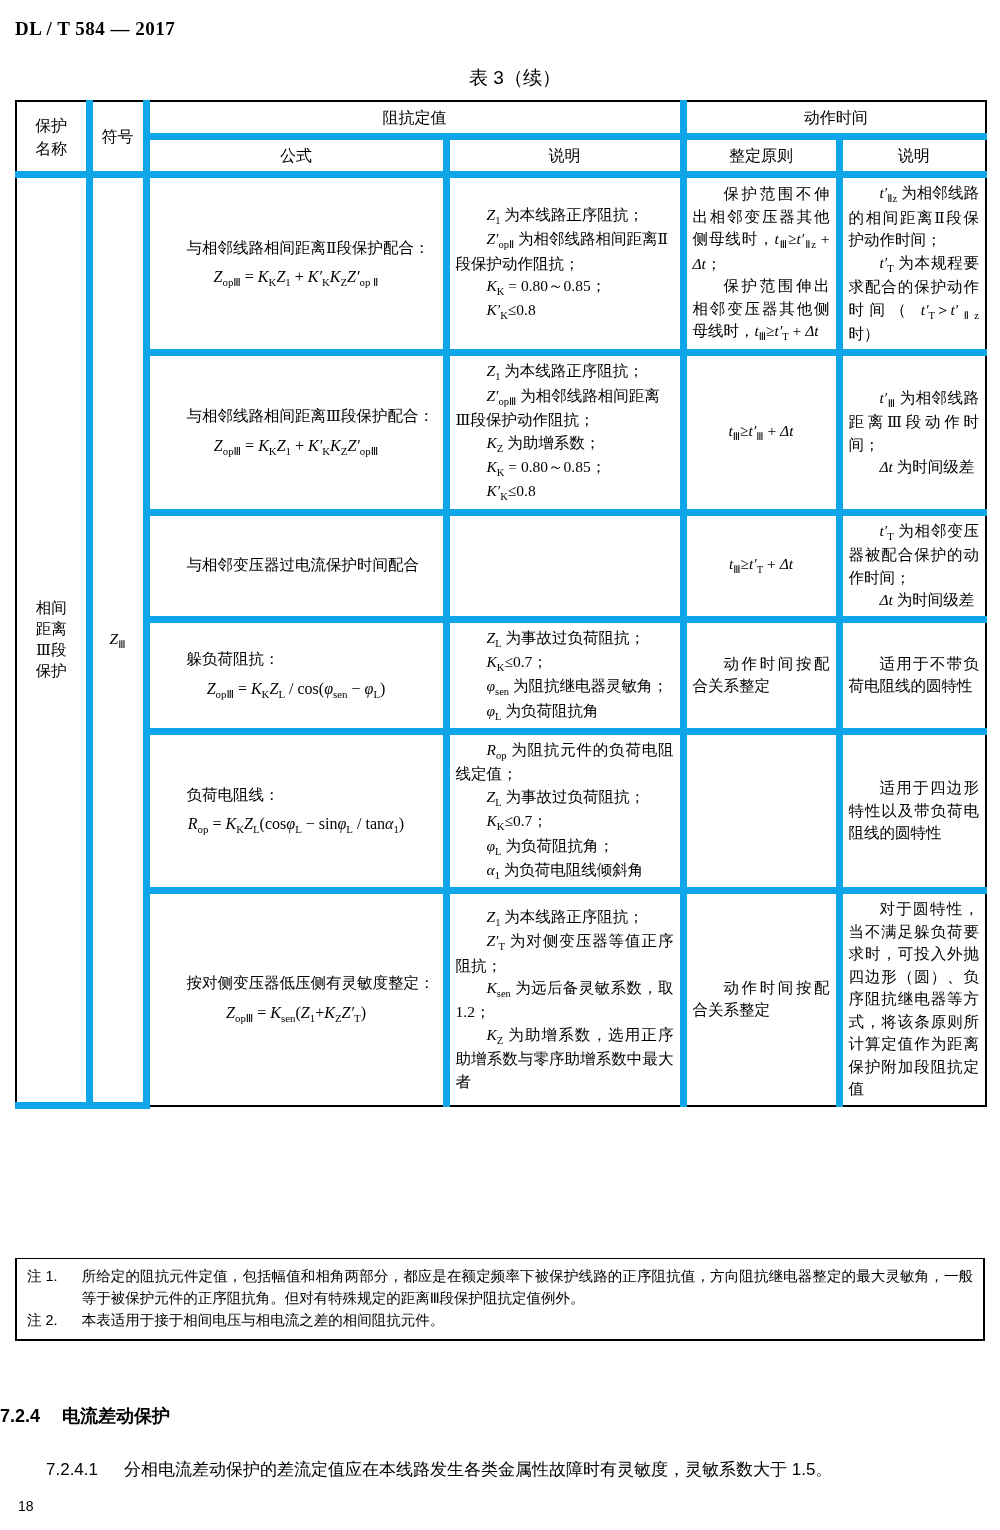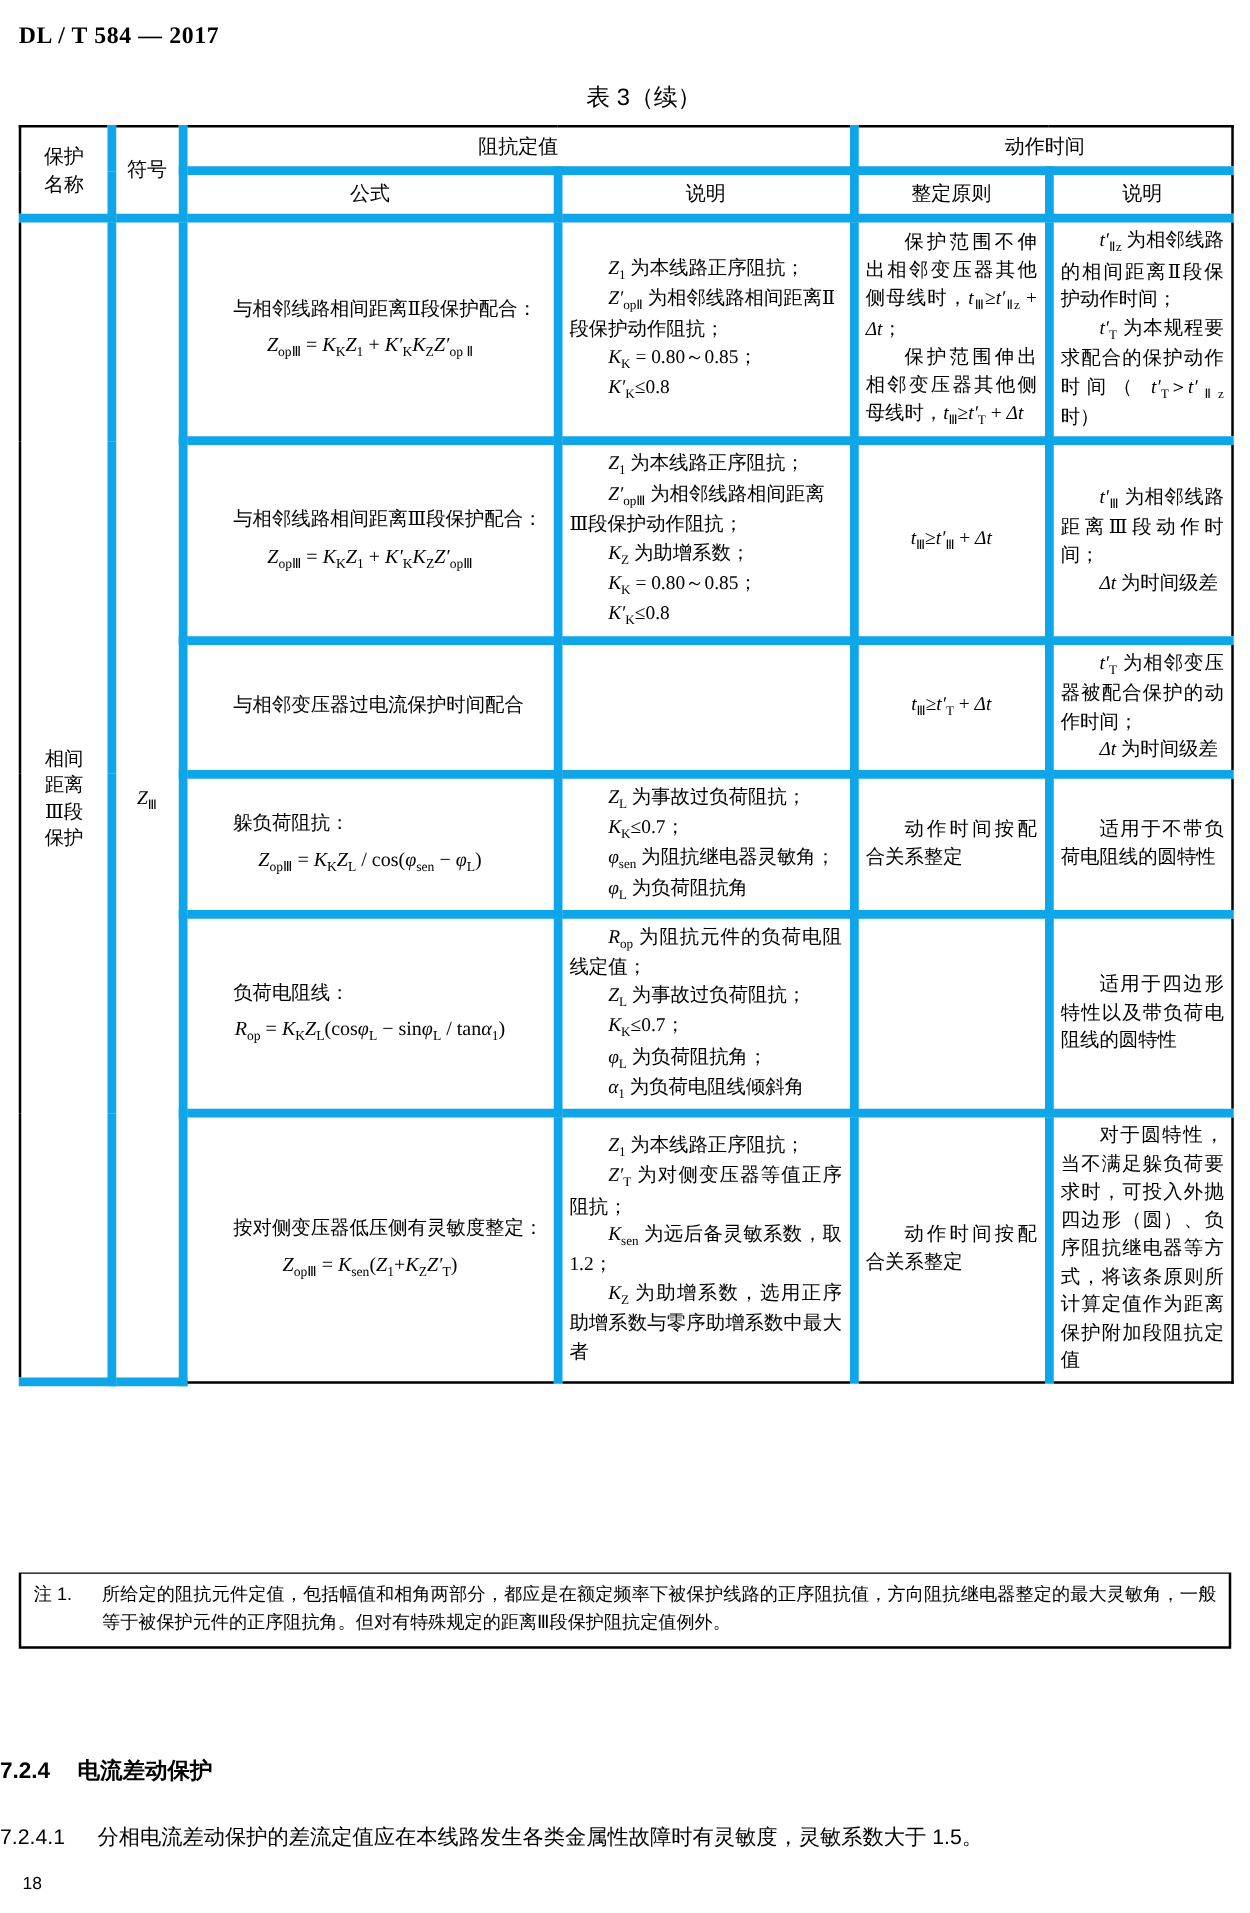--- a/index.html
+++ b/index.html
@@ -132,21 +132,21 @@
     font-size: 18px;
   }
   .sec-head .num { display: inline-block; min-width: 62px; }
   .sec-para {
     position: absolute;
     left: 0;
     width: 985px;
     font-family: "Liberation Sans", sans-serif;
     font-size: 17px;
   }
-  .sec-para .num { display: inline-block; min-width: 78px; }
+  .sec-para .num { display: inline-block; min-width: 78px; padding-left: 46px; }
   .page-num {
     position: absolute;
     left: 18px;
     font-family: "Liberation Sans", sans-serif;
     font-size: 14px;
   }
 </style>
 </head>
 <body>
 
@@ -317,20 +317,24 @@
         </td>
       </tr>
     </tbody>
   </table>
 
   <div class="notes" style="top:1258px;">
     <div class="note-row">
       <span class="note-lbl">注 1.</span>
       <span class="note-txt">所给定的阻抗元件定值，包括幅值和相角两部分，都应是在额定频率下被保护线路的正序阻抗值，方向阻抗继电器整定的最大灵敏角，一般等于被保护元件的正序阻抗角。但对有特殊规定的距离Ⅲ段保护阻抗定值例外。</span>
     </div>
+    <div class="note-row">
+      <span class="note-lbl">注 2.</span>
+      <span class="note-txt">本表适用于接于相间电压与相电流之差的相间阻抗元件。</span>
+    </div>
   </div>
 
   <div class="sec-head" style="top:1404px; left:0px;">
     <span class="num">7.2.4</span><span>电流差动保护</span>
   </div>
 
   <div class="sec-para" style="top:1458px; left:0px;">
     <span class="num">7.2.4.1</span><span>分相电流差动保护的差流定值应在本线路发生各类金属性故障时有灵敏度，灵敏系数大于 1.5。</span>
   </div>
 

